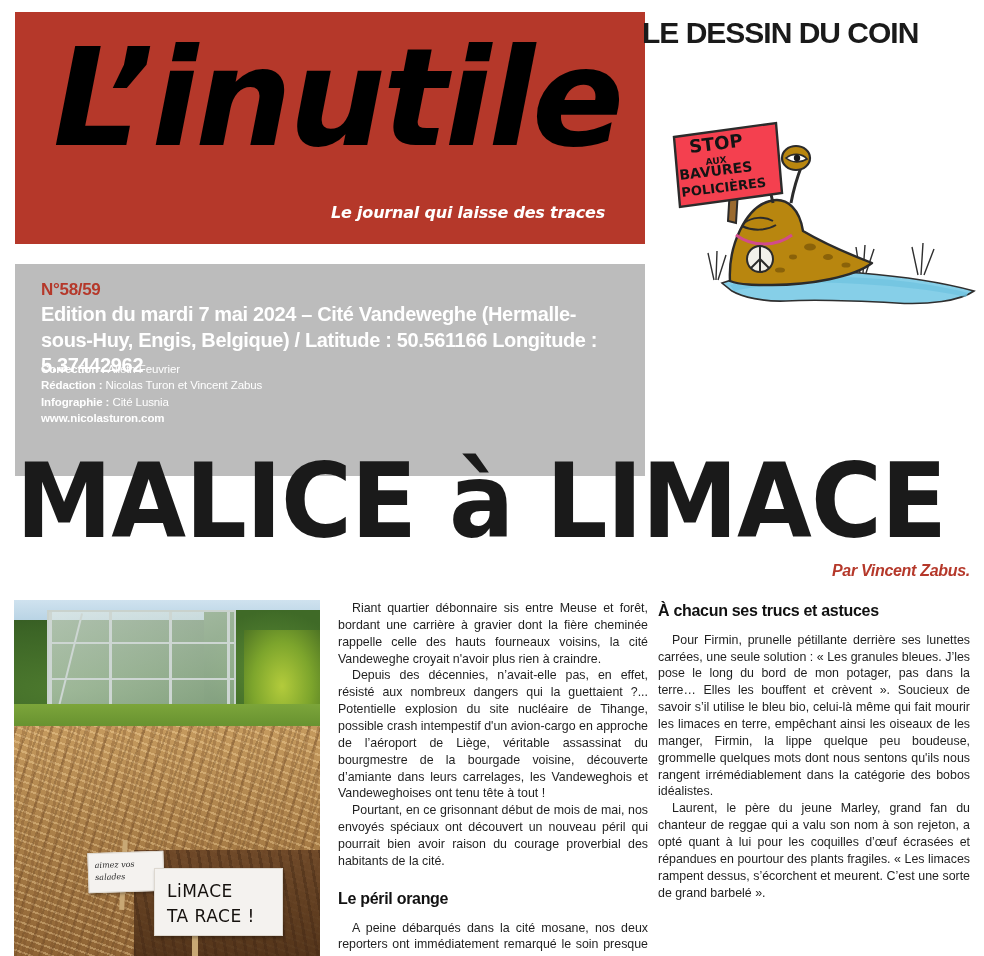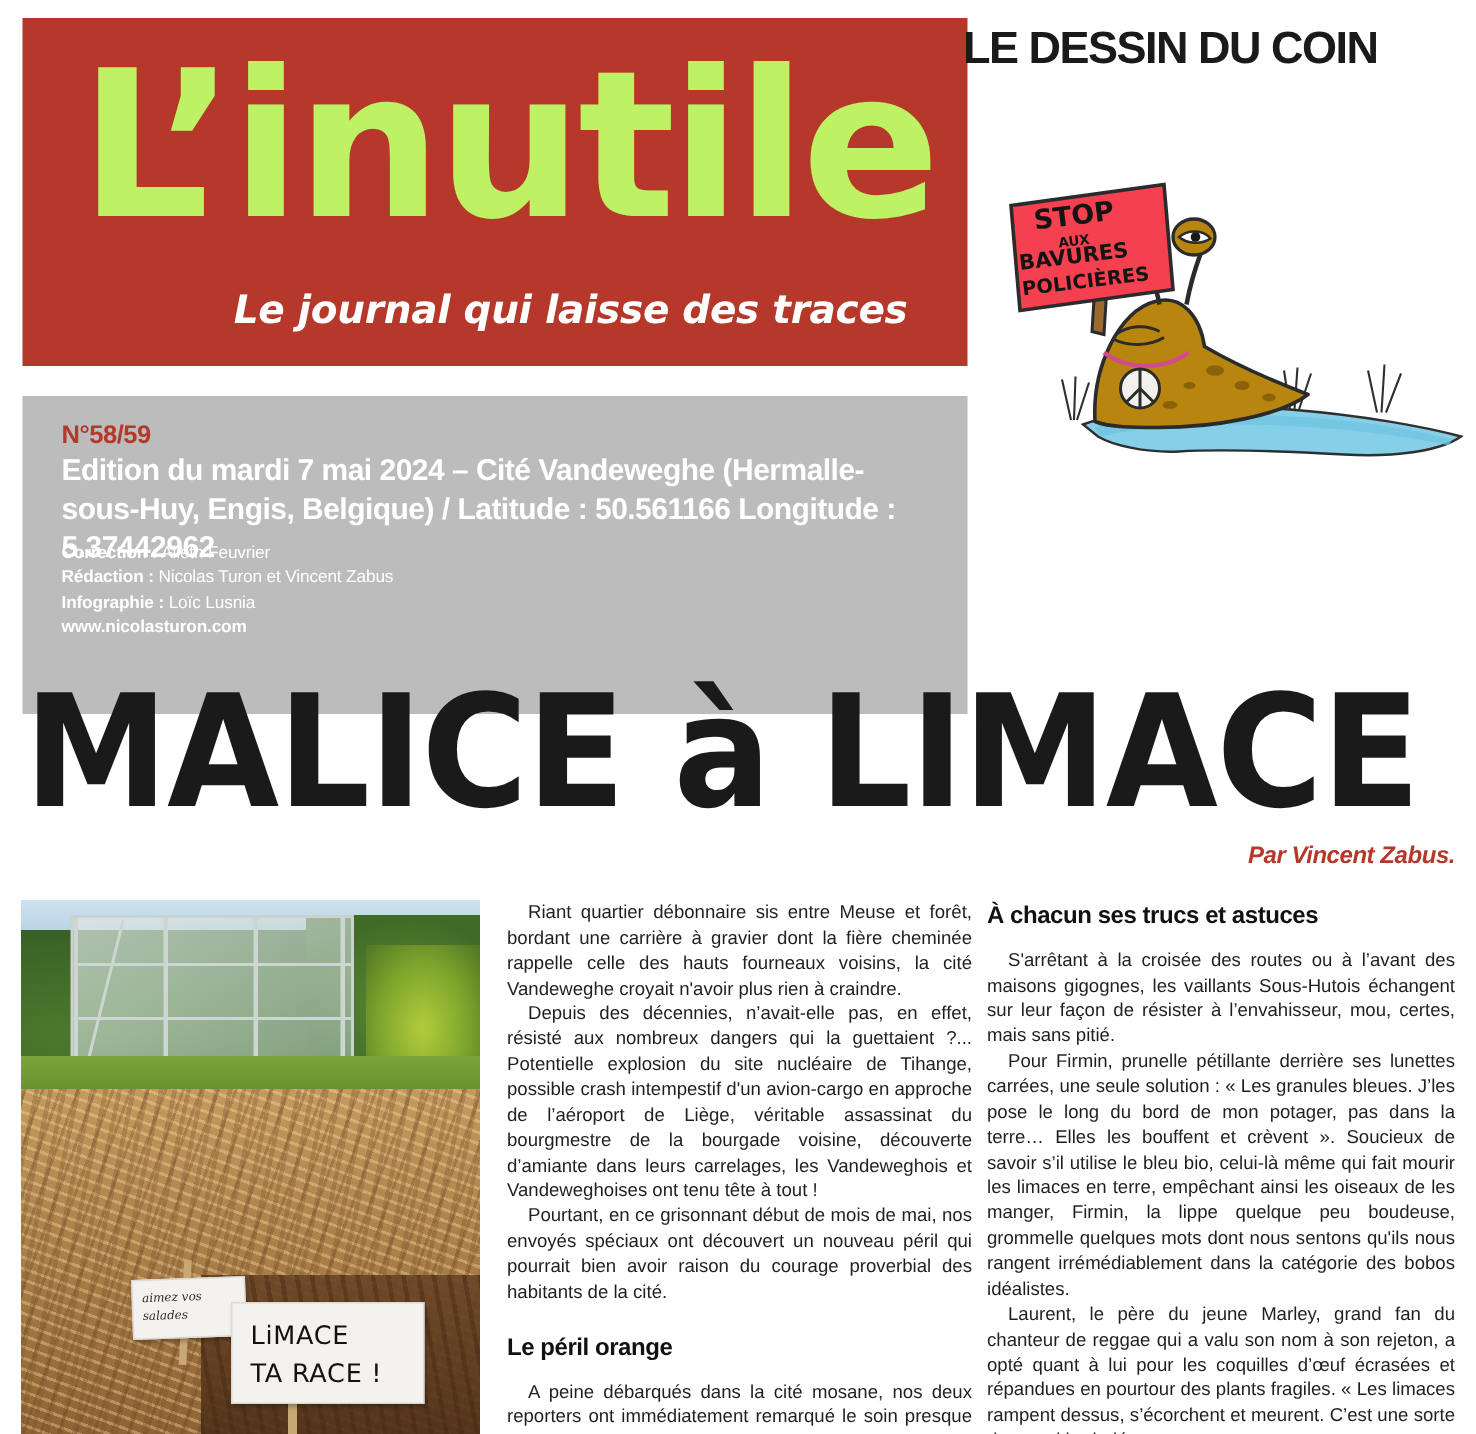--- a/index.html
+++ b/index.html
@@ -12,27 +12,27 @@
   .page{position:relative;width:984px;height:956px;}
 
   
   .masthead{
     position:absolute;left:15px;top:12px;width:630px;height:232px;
     background:#b5382a;overflow:hidden;
   }
   .masthead-title{
     position:absolute;left:38px;top:18px;
     font-family:"DejaVu Sans","Liberation Sans",sans-serif;
-    font-weight:bold;font-size:136px;line-height:1;
-    color:#bef264;letter-spacing:-3px;
+    font-style:italic;font-weight:bold;font-size:136px;line-height:1;
+    color:#000000;letter-spacing:-3px;
   }
   .masthead-tagline{
     position:absolute;right:40px;bottom:22px;
     font-family:"DejaVu Sans","Liberation Sans",sans-serif;
-    font-style:italic;font-weight:bold;font-size:26px;color:#ffffff;
+    font-style:italic;font-weight:bold;font-size:16px;color:#ffffff;
     letter-spacing:-0.2px;
   }
 
   
   .infoband{
     position:absolute;left:15px;top:264px;width:630px;height:212px;
     background:#bcbcbc;overflow:hidden;
   }
   .issue-no{
     position:absolute;left:26px;top:16px;
@@ -174,21 +174,21 @@
     <div class="issue-no">N°58/59</div>
     <div class="edition">Edition du mardi 7 mai 2024 – Cité Vandeweghe (Hermalle-sous-Huy, Engis, Belgique) / Latitude : 50.561166 Longitude : 5.37442962</div>
     <div class="credits">
       <div>
         <b>Correction :</b><span> Alieth Feuvrier</span>
       </div>
       <div>
         <b>Rédaction :</b><span> Nicolas Turon et Vincent Zabus</span>
       </div>
       <div>
-        <b>Infographie :</b><span> Loïc Lusnia</span>
+        <b>Infographie :</b><span> Cité Lusnia</span>
       </div>
       <div class="site">www.nicolasturon.com</div>
     </div>
   </div>
 
   <div class="dessin-head">
     <div class="dessin-title">LE DESSIN DU COIN</div>
   </div>
 
   <div class="cartoon">
@@ -286,19 +286,18 @@
   <div class="col" id="col-mid">
     <p>Riant quartier débonnaire sis entre Meuse et forêt, bordant une carrière à gravier dont la fière cheminée rappelle celle des hauts fourneaux voisins, la cité Vandeweghe croyait n'avoir plus rien à craindre.</p>
     <p>Depuis des décennies, n’avait-elle pas, en effet, résisté aux nombreux dangers qui la guettaient ?... Potentielle explosion du site nucléaire de Tihange, possible crash intempestif d'un avion-cargo en approche de l’aéroport de Liège, véritable assassinat du bourgmestre de la bourgade voisine, découverte d’amiante dans leurs carrelages, les Vandeweghois et Vandeweghoises ont tenu tête à tout !</p>
     <p>Pourtant, en ce grisonnant début de mois de mai, nos envoyés spéciaux ont découvert un nouveau péril qui pourrait bien avoir raison du courage proverbial des habitants de la cité.</p>
     <h3 class="spaced">Le péril orange</h3>
     <p>A peine débarqués dans la cité mosane, nos deux reporters ont immédiatement remarqué le soin presque maniaque apporté par certains habitants du quartier à leur jardin. À l'arrière des maisons, on croise le potager de Firmin dont les oignons tout juste levés bravent fièrement la bruine matinale. Puis on aperçoit une pelouse agrémentée de sculptures originales, plus loin d’autres plates-bandes</p>
   </div>
 
   <div class="col" id="col-right">
     <h3>À chacun ses trucs et astuces</h3>
-    <p>S'arrêtant à la croisée des routes ou à l’avant des maisons gigognes, les vaillants Sous-Hutois échangent sur leur façon de résister à l’envahisseur, mou, certes, mais sans pitié.</p>
     <p>Pour Firmin, prunelle pétillante derrière ses lunettes carrées, une seule solution : « Les granules bleues. J’les pose le long du bord de mon potager, pas dans la terre… Elles les bouffent et crèvent ». Soucieux de savoir s’il utilise le bleu bio, celui-là même qui fait mourir les limaces en terre, empêchant ainsi les oiseaux de les manger, Firmin, la lippe quelque peu boudeuse, grommelle quelques mots dont nous sentons qu'ils nous rangent irrémédiablement dans la catégorie des bobos idéalistes.</p>
     <p>Laurent, le père du jeune Marley, grand fan du chanteur de reggae qui a valu son nom à son rejeton, a opté quant à lui pour les coquilles d’œuf écrasées et répandues en pourtour des plants fragiles. « Les limaces rampent dessus, s’écorchent et meurent. C’est une sorte de grand barbelé ».</p>
 
   </div>
 
 </div>
 
 </body></html>

